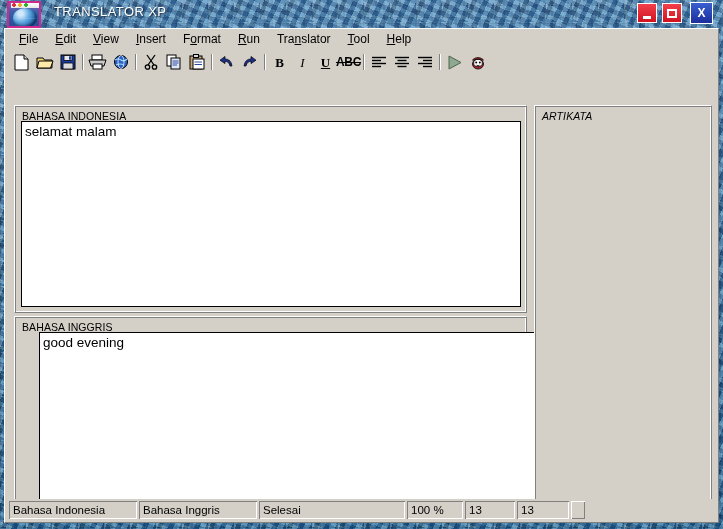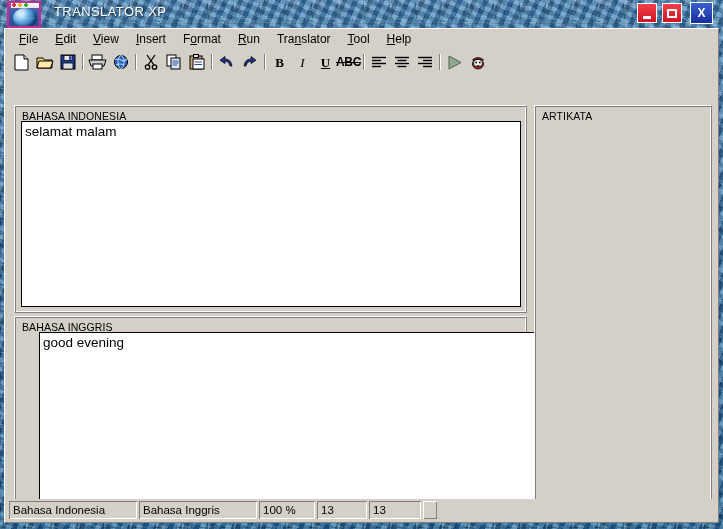--- a/index.html
+++ b/index.html
@@ -152,21 +152,21 @@
     padding: 2px 3px;
     line-height: 1.22;
     cursor: text;
   }
   .editor.small { font-size: 12.5px; line-height: 1.28; }
 
   #grp-indo  { left: 9px;  top: 76px;  width: 513px; height: 208px; }
   #ed-indo   { left: 6px;  top: 15px;  width: 500px; height: 186px; }
   #grp-ingg  { left: 9px;  top: 287px; width: 513px; height: 200px; }
   #ed-ingg   { left: 24px;  top: 15px;  width: 500px; height: 178px; }
-  #grp-art   { left: 529px; top: 76px; width: 178px; height: 411px; }
+  #grp-art   { left: 529px; top: 76px; width: 178px; height: 411px; font-style: italic; }
   #ed-art    { left: 6px;  top: 15px;  width: 165px; height: 389px; }
 
   
   #statusbar {
     position: absolute; left: 2px; top: 470px; width: 709px; height: 22px;
     background: #d4d0c8;
     display: flex; align-items: center; gap: 2px;
     padding: 2px 2px;
   }
   .sb {
@@ -391,20 +391,21 @@
       <div class="editor" id="ed-ingg">good evening</div>
     </div>
 
     <div class="group inner" id="grp-art">
       <div class="group-title">ARTIKATA</div>
     </div>
 
     <div id="statusbar">
       <div class="sb" style="width:128px">Bahasa Indonesia</div>
       <div class="sb" style="width:118px">Bahasa Inggris</div>
+      <div class="sb" style="width:146px">Selesai</div>
       <div class="sb" style="width:56px">100 %</div>
       <div class="sb" style="width:50px">13</div>
       <div class="sb" style="width:52px">13</div>
       <div class="sb-grip"></div>
     </div>
 
   </div>
 </div>
 
 </body></html>

